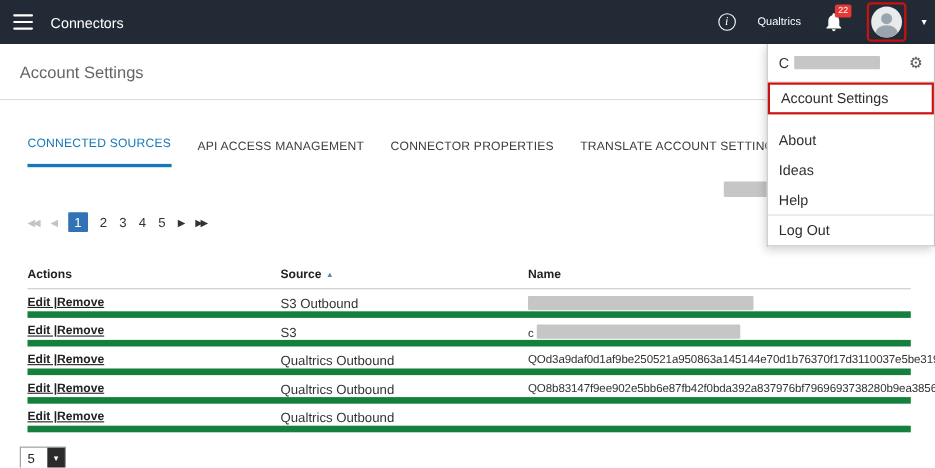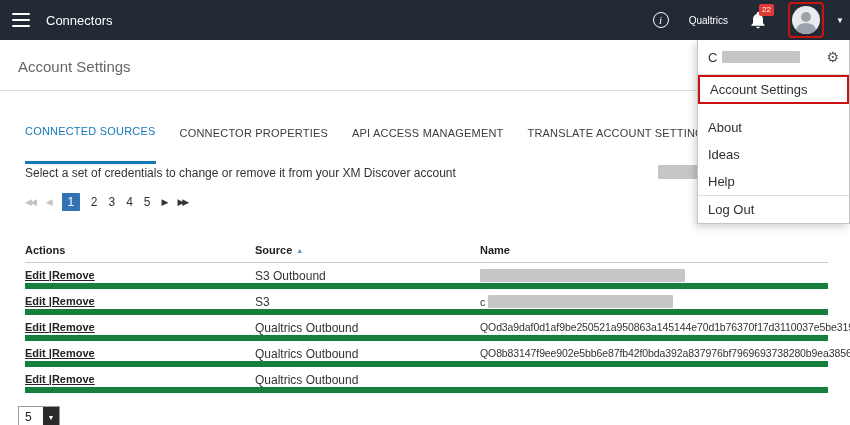--- a/index.html
+++ b/index.html
@@ -41,21 +41,21 @@
   .avatar .body { position: absolute; top: 17px; left: 4px; width: 20px; height: 14px;
     border-radius: 50% 50% 0 0; background: #9aa4ad; }
   .topbar-caret { font-size: 8px; color: #fff; margin-left: -8px; }
 
   
   .page-title { position: absolute; top: 58px; left: 18px; font-size: 15px; color: #666; }
   .page-divider { position: absolute; top: 90px; left: 0; width: 850px; height: 1px; background: #ddd; }
 
   
   .tabs { position: absolute; top: 125px; left: 25px; display: flex; align-items: center; gap: 24px; font-size: 11px; color: #3c3c3c; letter-spacing: .2px; }
-  .tab { padding-bottom: 24px; cursor: pointer; white-space: nowrap; }
+  .tab { padding-bottom: 12px; cursor: pointer; white-space: nowrap; }
   .tab.active { color: #1579b8; border-bottom: 3px solid #1579b8; }
 
   .redacted { background: #c6c6c6; display: inline-block; border-radius: 1px; }
 
   
   .description { position: absolute; top: 166px; left: 25px; font-size: 12px; color: #333; }
   .desc-redacted { position: absolute; top: 165px; left: 658px; width: 40px; height: 14px; }
 
   
   .pagination { position: absolute; top: 193px; left: 25px; display: flex; align-items: center; gap: 11px; font-size: 12px; color: #333; }
@@ -131,29 +131,28 @@
       </div>
       <div class="topbar-caret">▼</div>
     </div>
   </div>
 
   <div class="page-title">Account Settings</div>
   <div class="page-divider"></div>
 
   <div class="tabs">
     <div class="tab active">CONNECTED SOURCES</div>
+    <div class="tab">API ACCESS MANAGEMENT</div>
     <div class="tab">CONNECTOR PROPERTIES</div>
-    <div class="tab">API ACCESS MANAGEMENT</div>
     <div class="tab">TRANSLATE ACCOUNT SETTINGS</div>
     <div class="tab">
       <span class="redacted" style="width:105px;height:12px;"></span>
     </div>
   </div>
 
-  <div class="description">Select a set of credentials to change or remove it from your XM Discover account</div>
   <span class="redacted desc-redacted"></span>
 
   <div class="pagination">
     <span class="pg-arrow pg-disabled">◀◀</span>
     <span class="pg-arrow pg-disabled">◀</span>
     <span class="pg-num pg-current">1</span>
     <span class="pg-num">2</span>
     <span class="pg-num">3</span>
     <span class="pg-num">4</span>
     <span class="pg-num">5</span>

